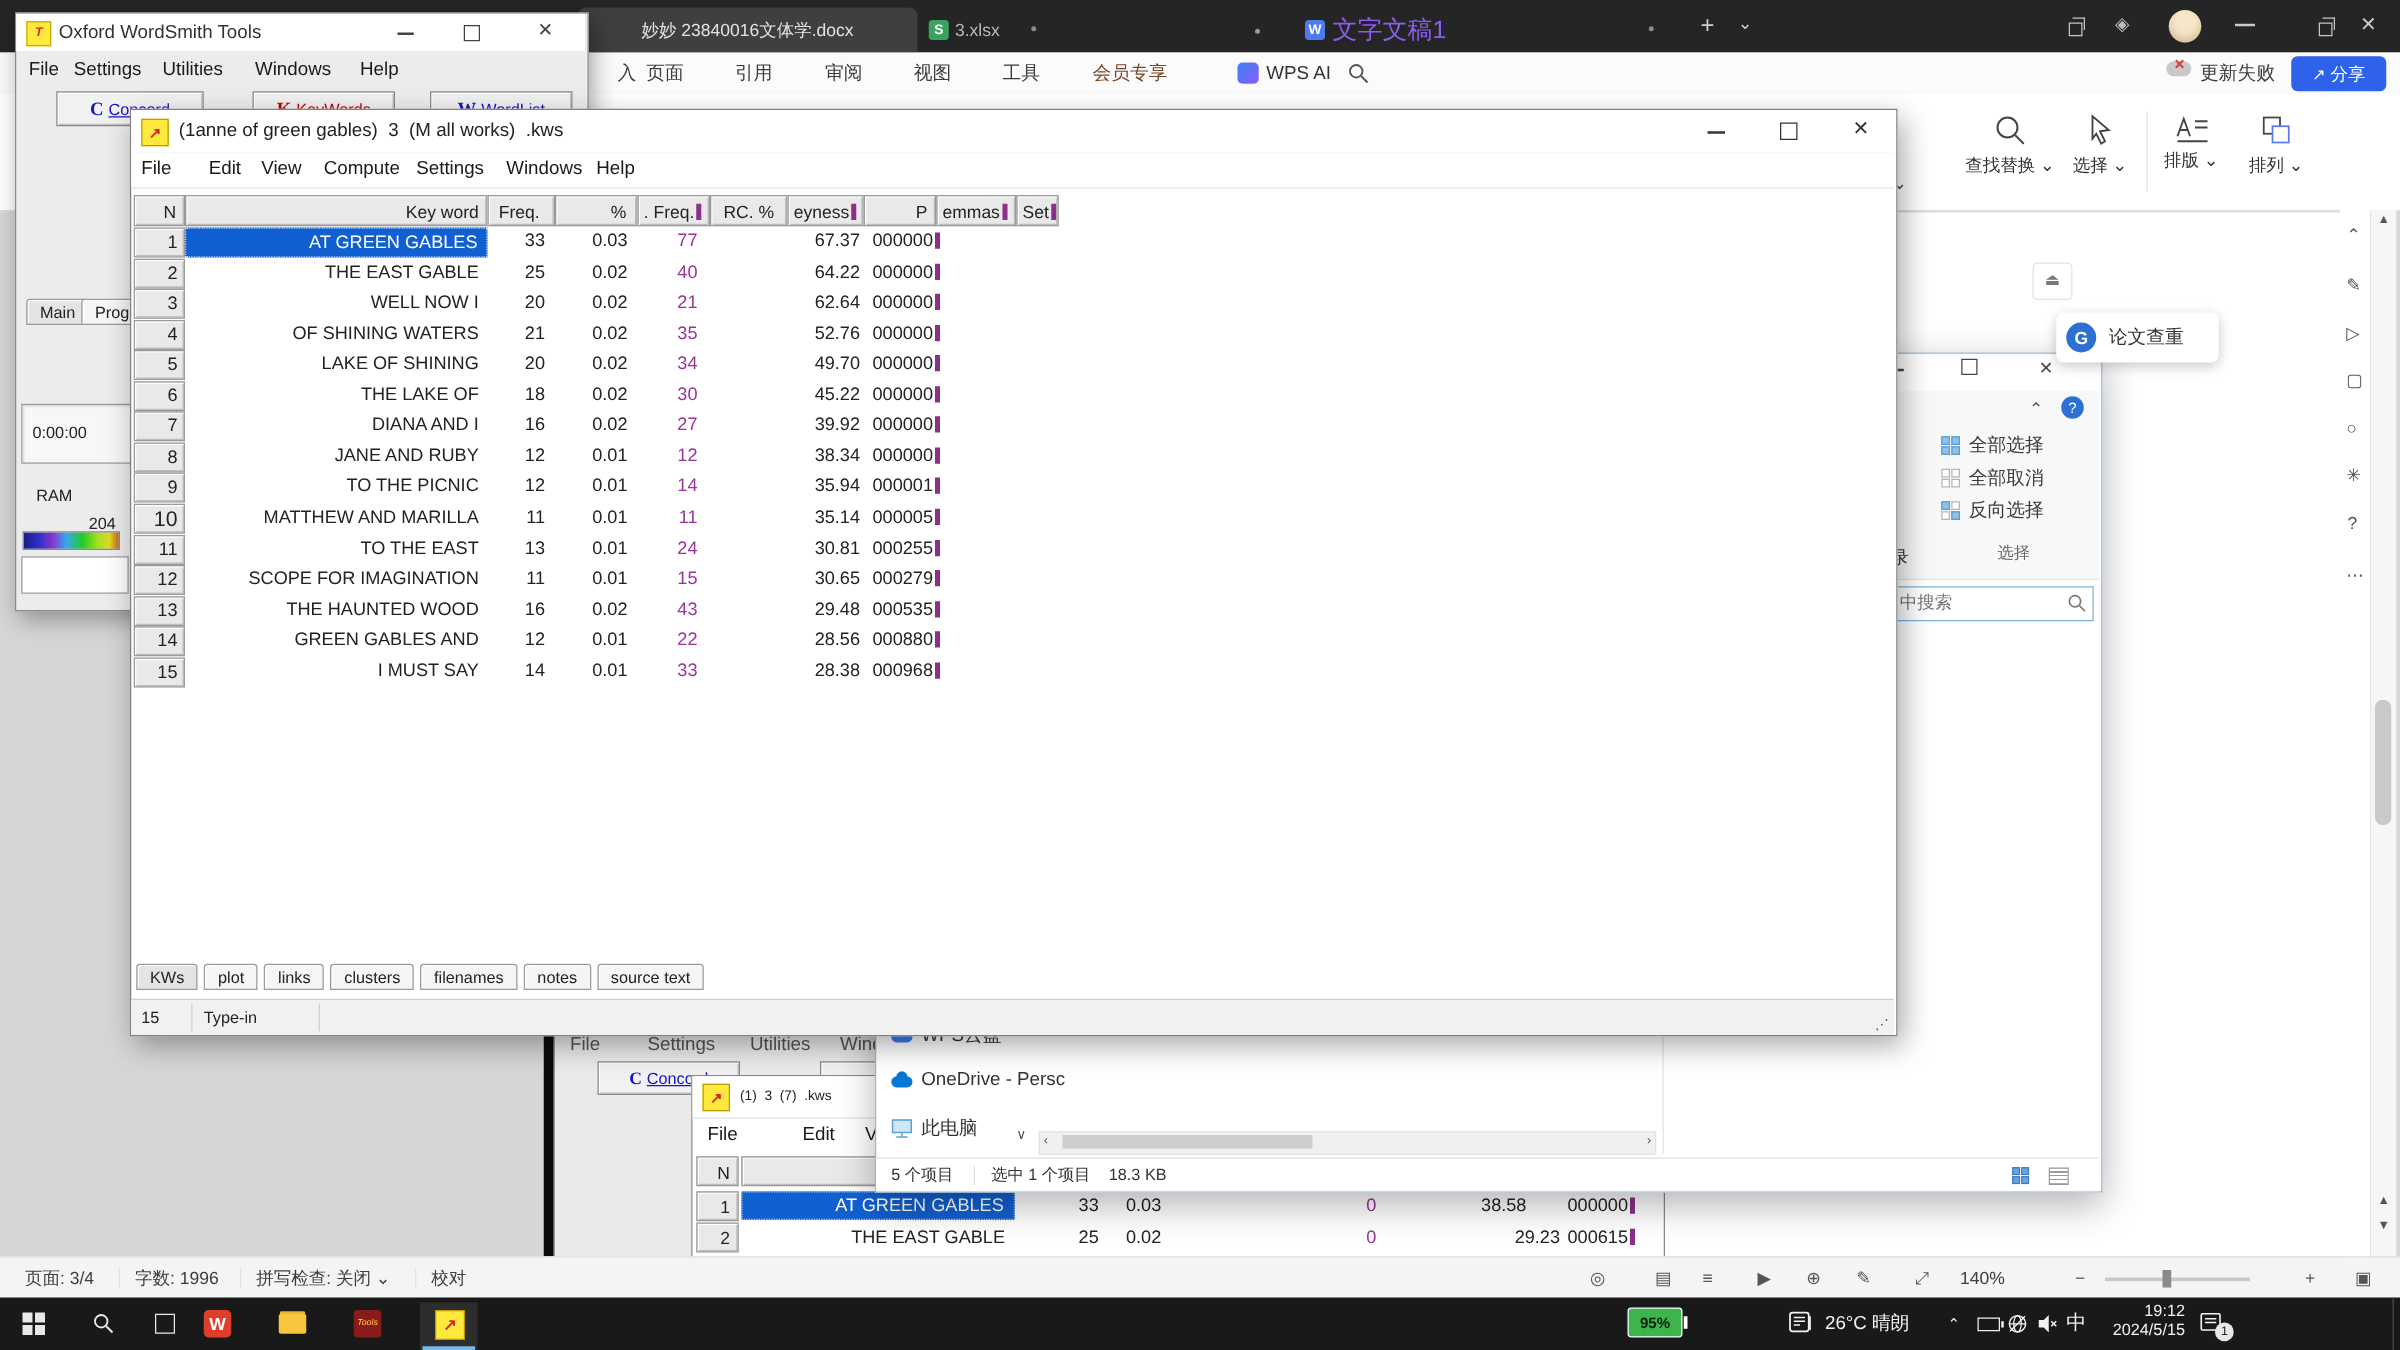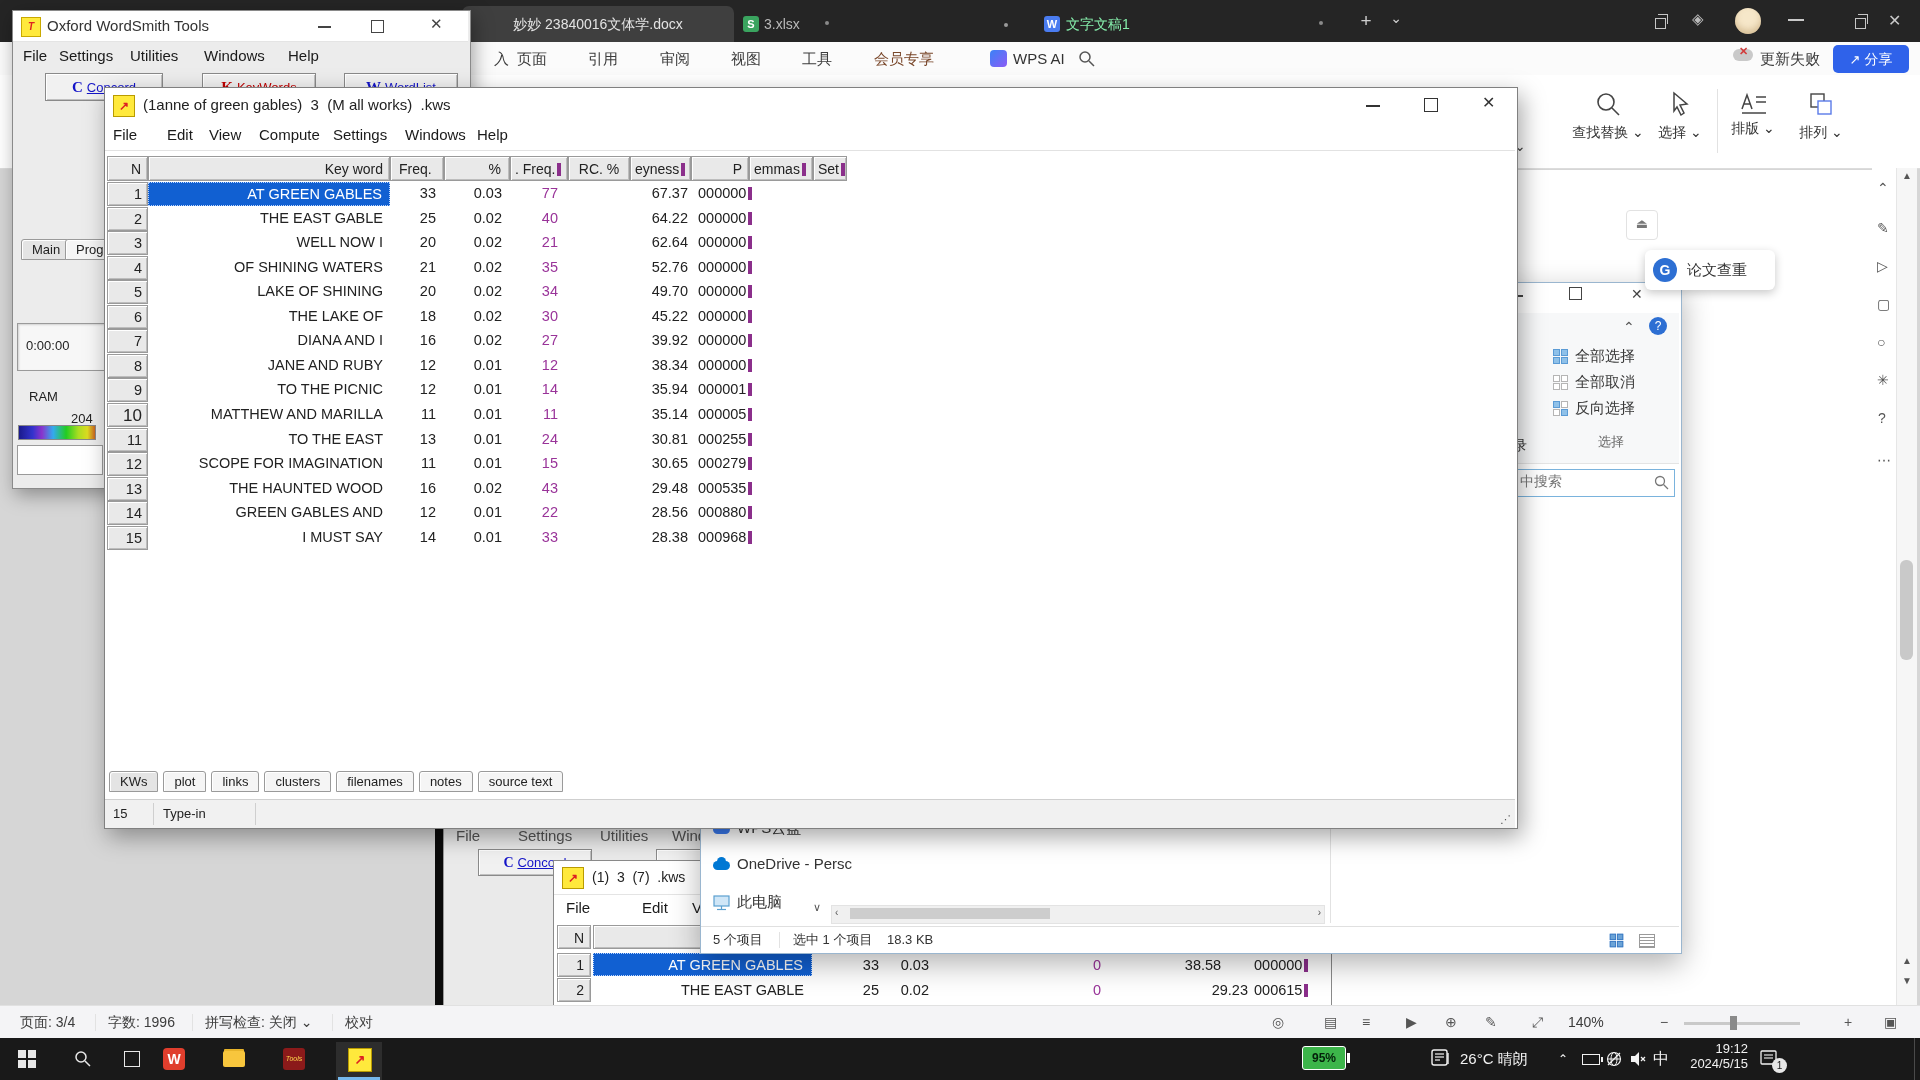--- a/index.html
+++ b/index.html
@@ -40,21 +40,21 @@
     <span style="color:#e3e3e3;font-size:14px;line-height:36px;white-space:nowrap">妙妙 23840016文体学.docx</span>
   </div>
   <div class="a" style="left:737px;top:6px;width:84px;height:36px">
     <span class="a" style="left:6px;top:10px;width:16px;height:16px;background:#3aa45f;border-radius:3px;color:#fff;font-size:11px;font-weight:bold;text-align:center;line-height:16px">S</span>
     <span style="position:absolute;left:27px;top:0;color:#b9b9b9;font-size:14px;line-height:36px">3.xlsx</span>
   </div>
   <div class="a dot" style="left:825px;top:21px"></div>
   <div class="a" style="left:832px;top:6px;width:483px;height:36px;text-align:center">
     <span class="a dot" style="left:172px;top:17px;background:#9a9a9a"></span>
     <span class="a" style="left:212px;top:10px;width:16px;height:16px;background:#4a7cf0;border-radius:3px;color:#fff;font-size:11px;font-weight:bold;text-align:center;line-height:16px">W</span>
-    <span style="position:absolute;left:234px;top:0;color:#86efac;font-size:14px;line-height:36px">文字文稿1</span>
+    <span style="position:absolute;left:234px;top:0;color:#8b5cf6;font-size:20px;line-height:36px">文字文稿1</span>
   </div>
   <div class="a dot" style="left:1319px;top:21px"></div>
   <div class="a" style="left:1352px;top:7px;width:28px;height:28px;color:#cfcfcf;font-size:19px;text-align:center;line-height:28px">+</div>
   <div class="a" style="left:1384px;top:4px;width:24px;height:28px;color:#cfcfcf;font-size:14px;text-align:center;line-height:28px">⌄</div>
   <span class="a rsq" style="left:1655px;top:16px"></span>
   <span class="a" style="left:1692px;top:10px;color:#bbb;font-size:15px">◈</span>
   <span class="a" style="left:1735px;top:8px;width:26px;height:26px;border-radius:50%;background:#f6e7c9;box-shadow:inset 0 -4px 6px rgba(160,120,60,.35)"></span>
   <span class="a" style="left:1788px;top:19px;width:16px;height:2px;background:#c9c9c9"></span>
   <span class="a rsq" style="left:1840px;top:16px"></span>
   <span class="a" style="left:1888px;top:6px;color:#c9c9c9;font-size:16px;line-height:30px">✕</span>
@@ -132,21 +132,21 @@
   </div>
   <div class="a btn3d" style="left:212px;top:28px;width:118px;height:25px;line-height:25px">
     <span style="color:#c00000;font-weight:bold;font-family:'Liberation Serif',serif">K</span>
     <span style="color:#c00000;text-decoration:underline;font-size:13px">Ke</span>
   </div>
 </div>
 
 <div class="a" id="kw2" style="left:553px;top:860px;width:777px;height:148px;background:#fff;border:1px solid #8a8a8a">
   <div class="a tbar" style="left:0;top:0;width:775px;height:33px;background:#fff">
     <span class="a" style="left:8px;top:6px;width:20px;height:20px;background:#ffe93c;border:1px solid #b99b00;text-align:center;line-height:20px;font-size:12px;color:#d22;font-weight:bold">↗</span>
-    <span style="position:absolute;left:38px;top:0;line-height:33px;font-size:14px;white-space:pre">(1)  3  (7)  .kws</span>
+    <span style="position:absolute;left:38px;top:0;line-height:33px;font-size:11px;white-space:pre">(1)  3  (7)  .kws</span>
   </div>
   <span class="a menu" style="left:12px;top:38px">File</span>
   <span class="a menu" style="left:88px;top:38px">Edit</span>
   <span class="a menu" style="left:138px;top:38px">View</span>
   <div class="a cell3d hcell" style="left:3px;top:64px;width:34px;height:24px;text-align:right;padding-right:6px;box-sizing:border-box">N</div>
   <div class="a cell3d" style="left:39px;top:64px;width:160px;height:24px;box-sizing:border-box"></div>
 
   <div class="a cell3d" style="left:3px;top:92px;width:34px;height:24px;text-align:right;padding-right:6px;box-sizing:border-box;line-height:22px">1</div>
   <div class="a kwsel" style="left:39px;top:92px;width:219px;height:23px;line-height:23px;text-align:right;padding-right:8px;box-sizing:border-box;font-size:14.5px">AT GREEN GABLES</div>
   <span class="a" style="left:235px;top:92px;width:90px;text-align:right;line-height:25px;font-size:14.5px">33</span>

